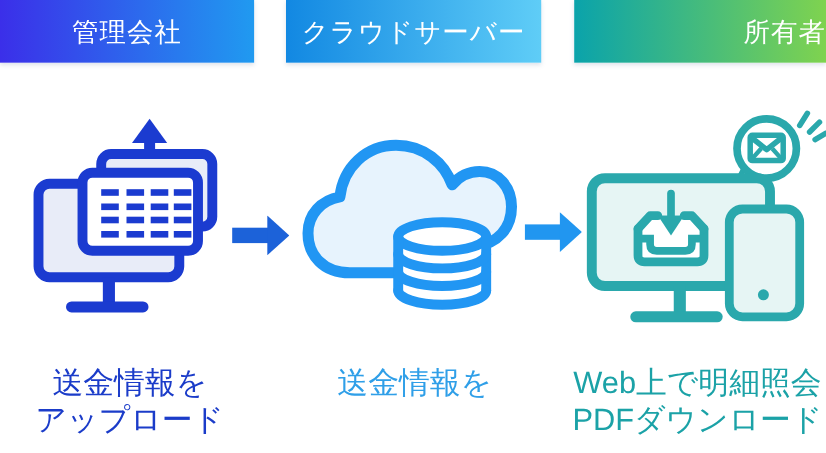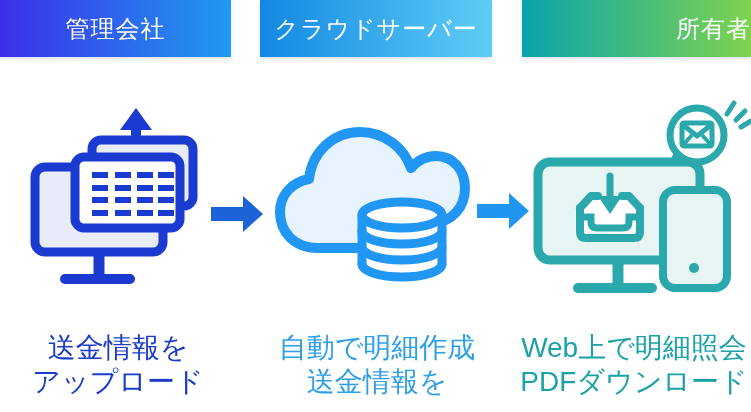--- a/index.html
+++ b/index.html
@@ -148,21 +148,20 @@
       <rect x="135" y="98" width="64" height="98" rx="12" fill="#e6f5f4" stroke="#2aa8ac" stroke-width="8"></rect>
       <circle cx="166" cy="176" r="5" fill="#2aa8ac"></circle>
     </g>
   </svg>
 
   <div class="caption cap1">
     <div>送金情報を</div>
     <div>アップロード</div>
   </div>
   <div class="caption cap2">
-    <div>自動で明細作成</div>
     <div>送金情報を</div>
   </div>
   <div class="caption cap3">
     <div>Web上で明細照会</div>
     <div>PDFダウンロード</div>
   </div>
 
 </div>
 
 </body></html>

